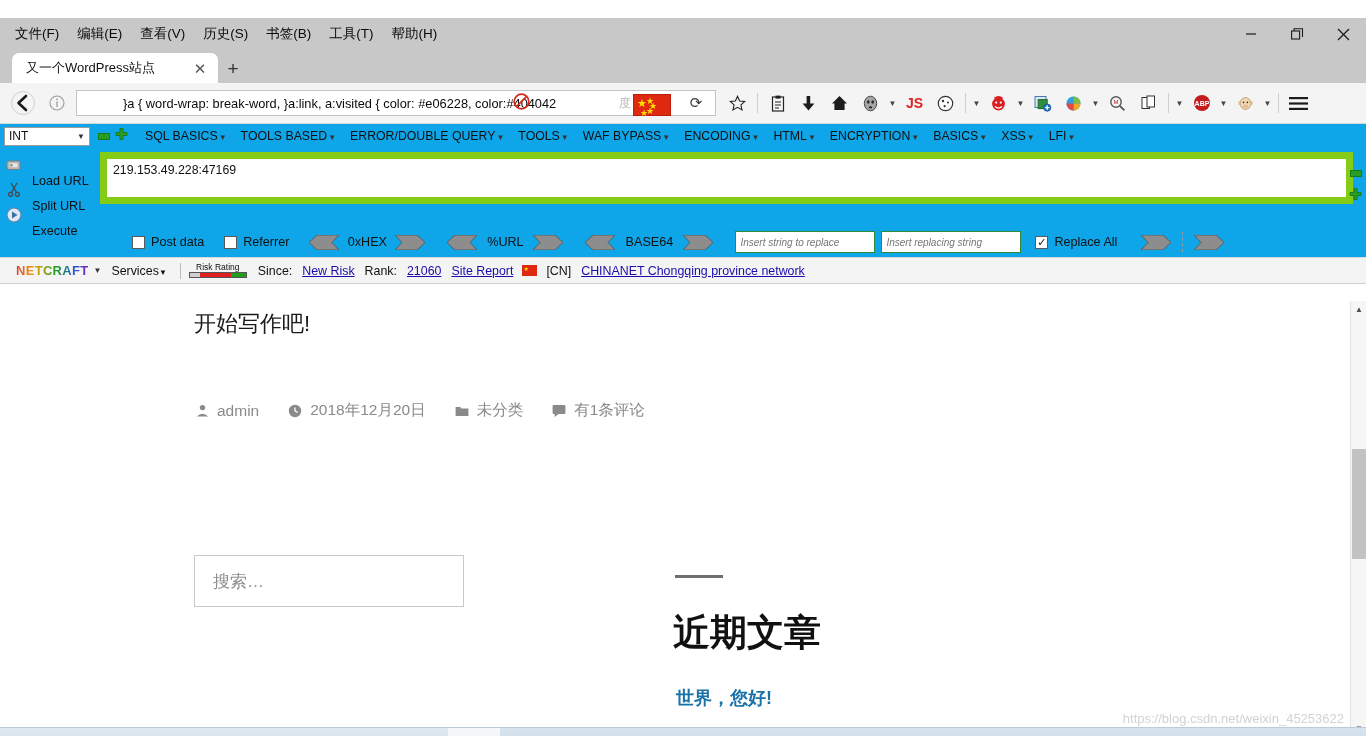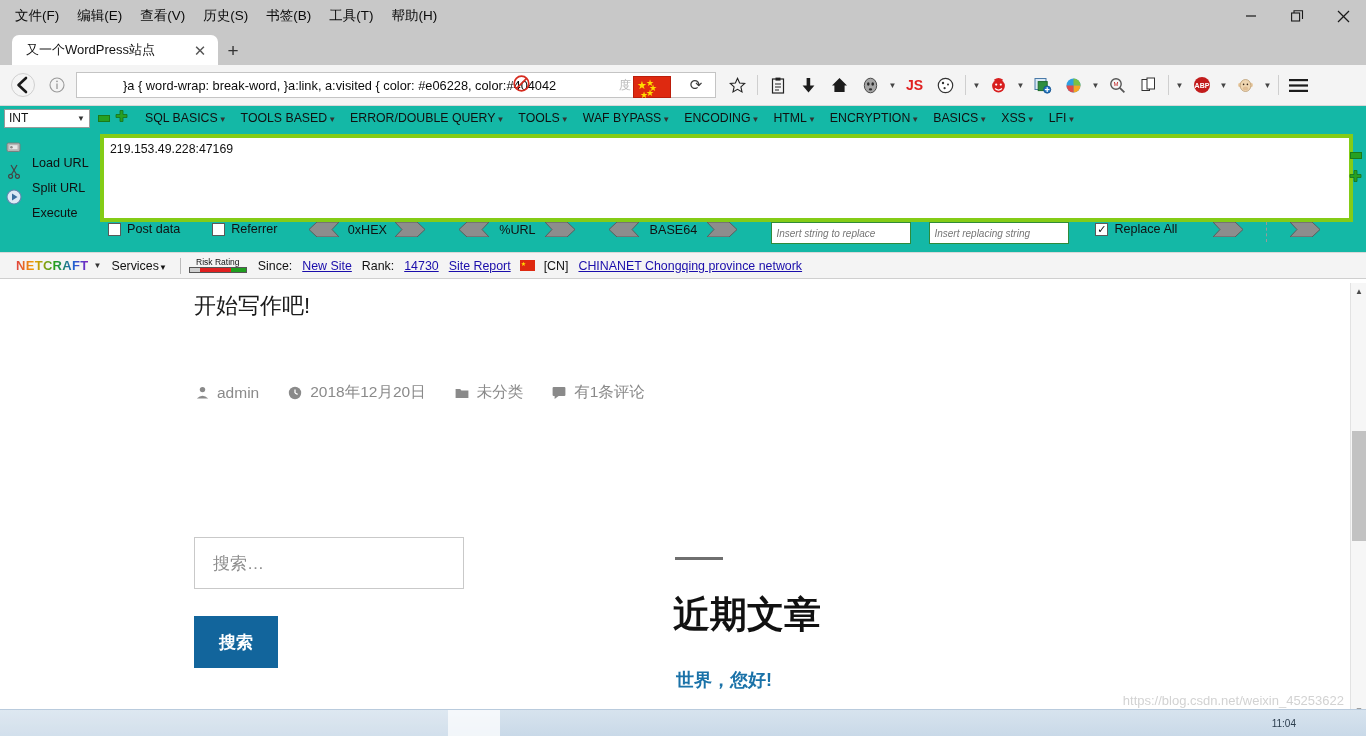--- a/index.html
+++ b/index.html
@@ -11,20 +11,21 @@
     background: #ffffff;
   }
   .app { width: 1366px; height: 736px; position: relative; background:#fff; }
 
   
   .menubar {
     height: 32px; background: #c8c8c8;
     display: flex; align-items: center;
     padding-left: 6px;
     position: relative;
+    margin-top: 18px;
   }
   .menu-item {
     font-size: 13.5px; color: #0a0a0a;
     padding: 3px 9px; white-space: nowrap;
   }
   .wincontrols {
     position: absolute; right: 0; top: 0; height: 32px;
     display: flex; align-items: center;
   }
   .wc { width: 46px; height: 32px; display:flex; align-items:center; justify-content:center; }
@@ -91,21 +92,21 @@
   .reload { width: 38px; display:flex; align-items:center; justify-content:center; }
   .toolicons { display:flex; align-items:center; gap: 0; margin-left: 6px; }
   .ticon {
     width: 31px; height: 34px; display:flex; align-items:center; justify-content:center;
     font-size: 15px;
   }
   .tcaret { width: 13px; display:flex; align-items:center; justify-content:center; color:#444; font-size: 8px; }
   .tsep { width: 1px; height: 20px; background: #cfcfcf; margin: 0 4px; }
 
   
-  .hackbar { background: #14b8a6; border-bottom: 1px solid #d9d9d9; }
+  .hackbar { background: #0ea5e9; border-bottom: 1px solid #d9d9d9; }
   .hb-row1 {
     height: 24px; display:flex; align-items:center; gap: 0;
     padding-left: 4px;
   }
   .hb-select {
     width: 86px; height: 19px; background:#fff; border:1px solid #9a9a9a;
     font-size: 12px; color:#111; display:flex; align-items:center;
     padding: 0 4px; justify-content: space-between;
   }
   .hb-select .cv { font-size: 8px; color:#333; }
@@ -118,33 +119,33 @@
   .hb-menu .cv { font-size: 8px; color:#333; margin-left: 1px; }
 
   .hb-main { display:flex; align-items:flex-start; padding: 4px 0 0 0; }
   .hb-left { width: 100px; padding-left: 4px; }
   .hb-act {
     display:flex; align-items:center; height: 25px; gap: 8px;
   }
   .hb-act .ic { width: 20px; display:flex; align-items:center; justify-content:center; }
   .hb-act .lb { font-size: 12.6px; color:#101010;margin-top:32px; }
   .hb-textarea {
-    flex: 1; height: 88px; margin-right: 13px;
-    border: 4px solid #84cc16; background:#fff;
+    flex: 1; height: 52px; margin-right: 13px;
+    border: 7px solid #84cc16; background:#fff;
     font-size: 12.3px; color:#111; padding: 4px 6px;
     font-family: "Liberation Sans", sans-serif;
     resize: none; outline: none;
   }
   .hb-rightbtns {
     position: absolute; right: 4px; top: 152px;
     display:flex; flex-direction: column; align-items:center; gap: 10px;
   }
 
   .hb-opts {
-    height: 30px; display:flex; align-items:flex-start; padding-left: 108px; gap: 16px;
+    height: 30px; display:flex; align-items:center; padding-left: 108px; gap: 4px; margin-left: 24px;
   }
   .cbx { display:flex; align-items:center; gap: 6px; margin-right: 16px; }
   .cbx .box {
     width: 13px; height: 13px; border: 1px solid #5a5a5a; background:#fff;
     display:flex; align-items:center; justify-content:center;
     font-size: 11px; color:#111; line-height:1;
   }
   .cbx .lb { font-size: 12.6px; color:#111; }
   .encgrp { display:flex; align-items:center; gap: 7px; margin-right: 18px; }
   .encgrp .lb { font-size: 12.6px; color:#111; min-width: 42px; text-align:center; }
@@ -599,23 +600,23 @@
     <span class="nc-sep"></span>
     <span class="riskrating">
       <span class="rr-label">Risk Rating</span>
       <span class="rr-bar">
         <span style="flex:1;background:#cfcfcf;"></span>
         <span style="flex:3;background:#e02020;"></span>
         <span style="flex:1.4;background:#1f9e1f;"></span>
       </span>
     </span>
     <span class="nc-item">Since:</span>
-    <span class="nc-item nc-link">New Site</span>
+    <span class="nc-item nc-link">New Risk</span>
     <span class="nc-item">Rank:</span>
-    <span class="nc-item nc-link">14730</span>
+    <span class="nc-item nc-link">21060</span>
     <span class="nc-item nc-link">Site Report</span>
     <span class="nc-flag">
       <span style="position:absolute;left:1px;top:0px;color:#ffde00;font-size:6px;">★</span>
     </span>
     <span class="nc-item">[CN]</span>
     <span class="nc-item nc-link">CHINANET Chongqing province network</span>
   </div>
 
   <div class="content">
     <div class="post-title">开始写作吧!</div>
@@ -653,21 +654,20 @@
           <svg width="14" height="13" viewBox="0 0 14 13">
               <rect x="0.6" y="1" width="12.8" height="9" rx="1" fill="#8a8a8a"></rect>
               <polygon points="2.6,10 6.6,10 2.6,13" fill="#8a8a8a"></polygon>
             </svg>
         </span>
         <span>有1条评论</span>
       </span>
     </div>
 
     <div class="search-box">搜索…</div>
-    <div class="search-btn">搜索</div>
 
     <div class="recent-rule"></div>
     <div class="recent-title">近期文章</div>
     <div class="recent-link">世界，您好!</div>
 
     <div class="watermark">https://blog.csdn.net/weixin_45253622</div>
   </div>
 
   <div class="vscroll">
     <div class="vs-up">▲</div>

